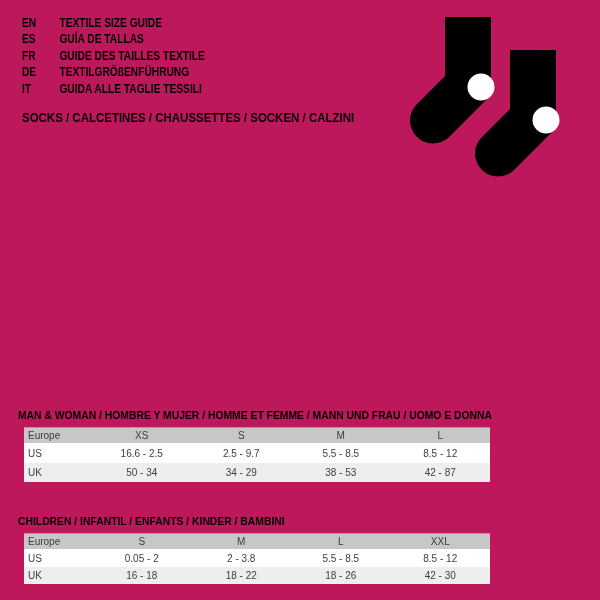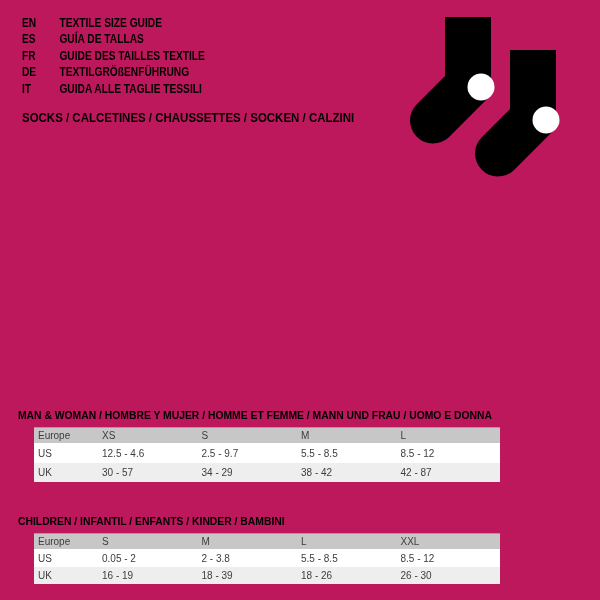--- a/index.html
+++ b/index.html
@@ -40,28 +40,28 @@
     position: absolute; left: 18px;
     font-weight: bold; font-size: 11.5px; color: #000000;
     white-space: nowrap;
     transform: scaleX(0.9); transform-origin: 0 0;
   }
   .title-1 { top: 409px; }
   .title-2 { top: 515px; }
 
   
   table.size-table {
-    position: absolute; left: 34px; width: 466px;
+    position: absolute; left: 24px; width: 466px;
     border-collapse: collapse; table-layout: fixed;
     font-size: 10px; color: #3d3d3d;
   }
   .table-1 { top: 427px; }
   .table-2 { top: 533px; }
   col.region-col { width: 68px; }
-  td { padding: 0; text-align: left; vertical-align: middle; }
+  td { padding: 0; text-align: center; vertical-align: middle; }
   td.region-cell { text-align: left; padding-left: 4px; }
   tr.head-row td {
     background: #c7c7c7;
     border-top: 1px solid #9e9e9e;
     height: 15px;
   }
   tr.data-row-a td { background: #ffffff; height: 20px; }
   tr.data-row-b td { background: #eeeeee; height: 19px; }
   .table-2 tr.data-row-a td { height: 18px; }
   .table-2 tr.data-row-b td { height: 17px; }
@@ -114,30 +114,30 @@
     <tbody>
       <tr class="head-row">
         <td class="region-cell">Europe</td>
         <td>XS</td>
         <td>S</td>
         <td>M</td>
         <td>L</td>
       </tr>
       <tr class="data-row-a">
         <td class="region-cell">US</td>
-        <td>12.5 - 4.6</td>
+        <td>16.6 - 2.5</td>
         <td>2.5 - 9.7</td>
         <td>5.5 - 8.5</td>
         <td>8.5 - 12</td>
       </tr>
       <tr class="data-row-b">
         <td class="region-cell">UK</td>
-        <td>30 - 57</td>
+        <td>50 - 34</td>
         <td>34 - 29</td>
-        <td>38 - 42</td>
+        <td>38 - 53</td>
         <td>42 - 87</td>
       </tr>
     </tbody>
   </table>
 
   <div class="tbl-title title-2">CHILDREN / INFANTIL / ENFANTS / KINDER / BAMBINI</div>
   <table class="size-table table-2">
     <colgroup>
         <col class="region-col">
         <col>
@@ -155,21 +155,21 @@
       </tr>
       <tr class="data-row-a">
         <td class="region-cell">US</td>
         <td>0.05 - 2</td>
         <td>2 - 3.8</td>
         <td>5.5 - 8.5</td>
         <td>8.5 - 12</td>
       </tr>
       <tr class="data-row-b">
         <td class="region-cell">UK</td>
-        <td>16 - 19</td>
-        <td>18 - 39</td>
+        <td>16 - 18</td>
+        <td>18 - 22</td>
         <td>18 - 26</td>
-        <td>26 - 30</td>
+        <td>42 - 30</td>
       </tr>
     </tbody>
   </table>
 
 </div>
 
 </body></html>

